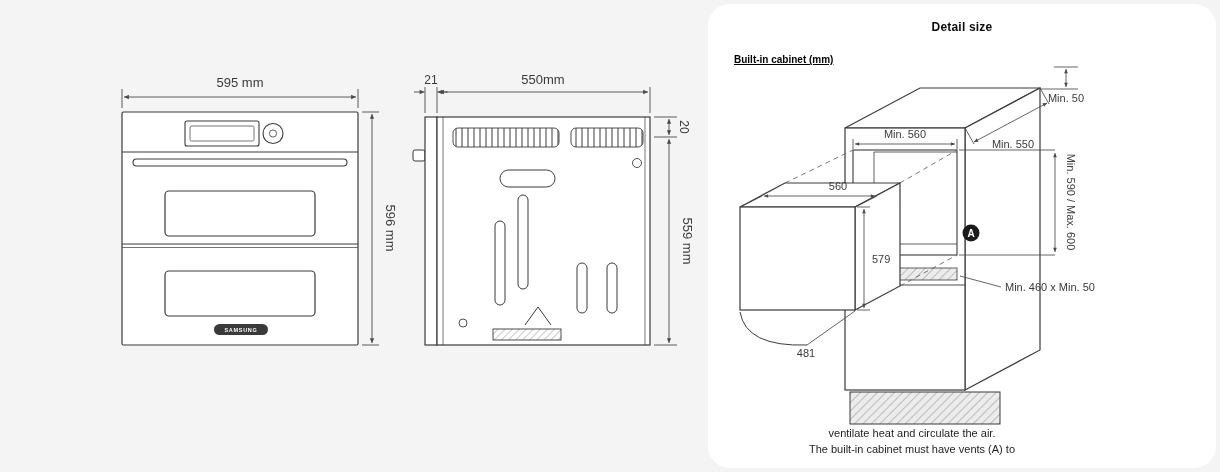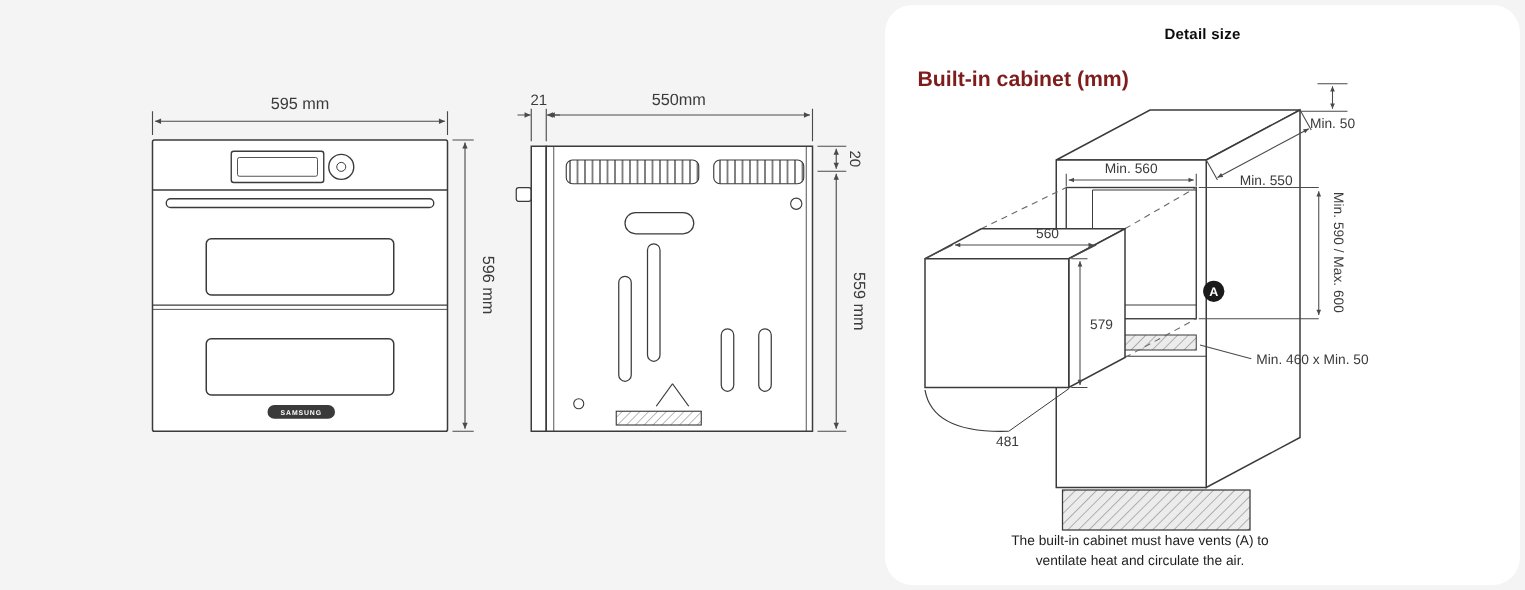--- a/index.html
+++ b/index.html
@@ -14,21 +14,21 @@
     position:absolute; left:708px; top:4px; width:508px; height:464px;
     background:#ffffff; border-radius:22px;
   }
   .card-title {
     position:absolute; top:16px; left:0; width:100%;
     text-align:center; font-size:12px; font-weight:bold; color:#0c0c0c;
     letter-spacing:.2px;
   }
   .card-subtitle {
     position:absolute; top:50px; left:26px;
-    font-size:17px; font-weight:bold; color:#7f1d1d;
+    font-size:10px; font-weight:bold; color:#000000;text-decoration:underline;
   }
   .card-note {
     position:absolute; bottom:10px; left:18px; width:372px;
     text-align:center; font-size:11px; line-height:1.45; color:#1e1e1e;
   }
   svg text { font-family:"Liberation Sans", sans-serif; fill:#3b3b3b; }
   .dim-t  { font-size:13px; }
   .dim-s  { font-size:12px; }
   .dim-i  { font-size:11px; }
   .brand-t{ font-size:5.5px; font-weight:bold; fill:#ffffff; letter-spacing:.7px; }
@@ -180,18 +180,18 @@
       <text class="dim-i" x="128" y="140" text-anchor="middle">560</text>
       <text class="dim-i" x="162" y="213" text-anchor="start">579</text>
       <text class="dim-i" x="96" y="307" text-anchor="middle">481</text>
       <text class="dim-i" x="295" y="241" text-anchor="start">Min. 460 x Min. 50</text>
 
       <circle cx="261" cy="183" r="8.5" fill="#1a1a1a"></circle>
       <text class="mark-t" x="261" y="186.8" text-anchor="middle">A</text>
     </svg>
 
     <div class="card-note">
+      <div>ventilate heat and circulate the air.</div>
       <div>The built-in cabinet must have vents (A) to</div>
-      <div>ventilate heat and circulate the air.</div>
     </div>
   </div>
 
 </div>
 
 </body></html>

